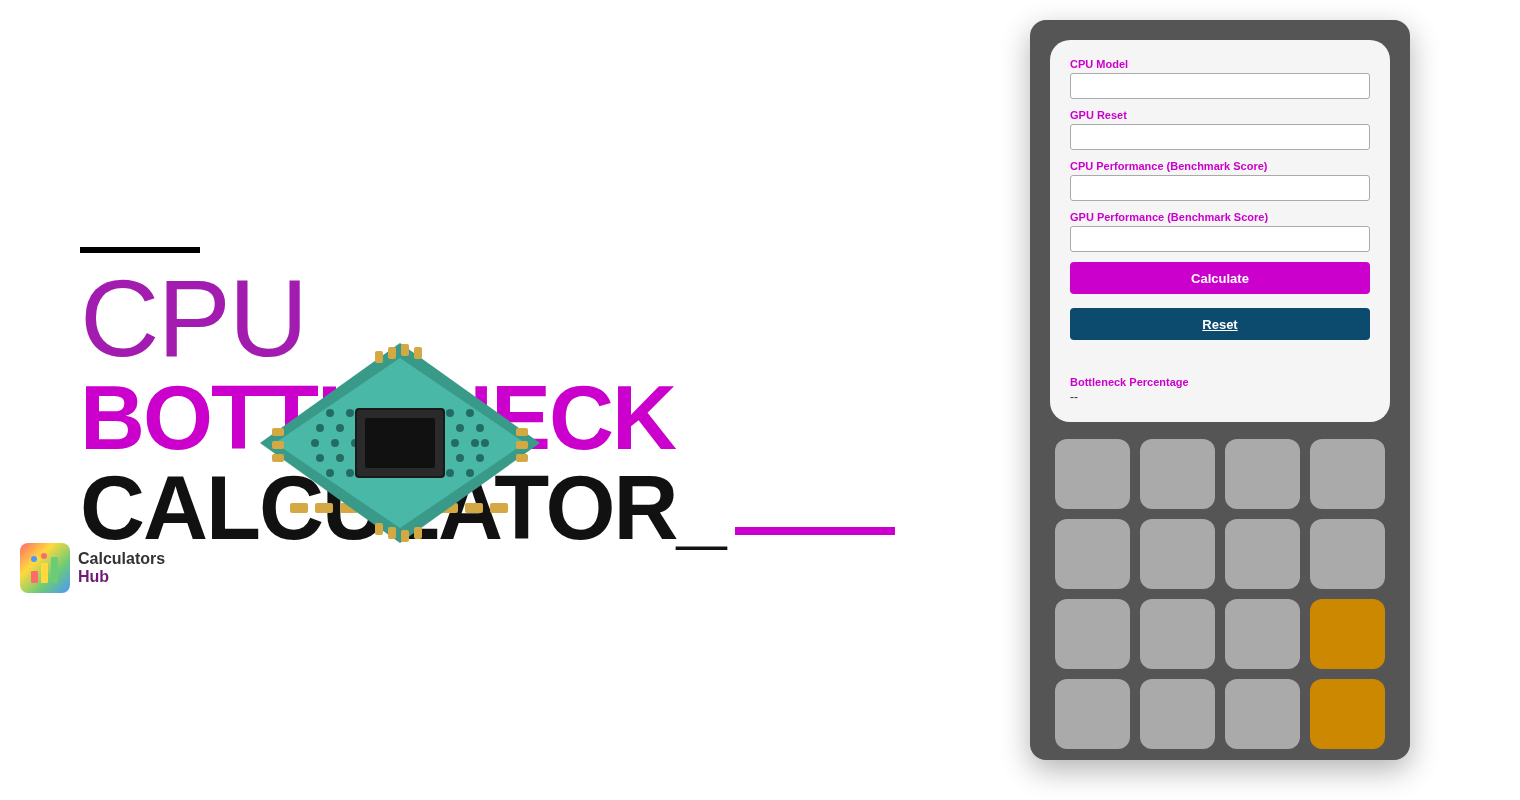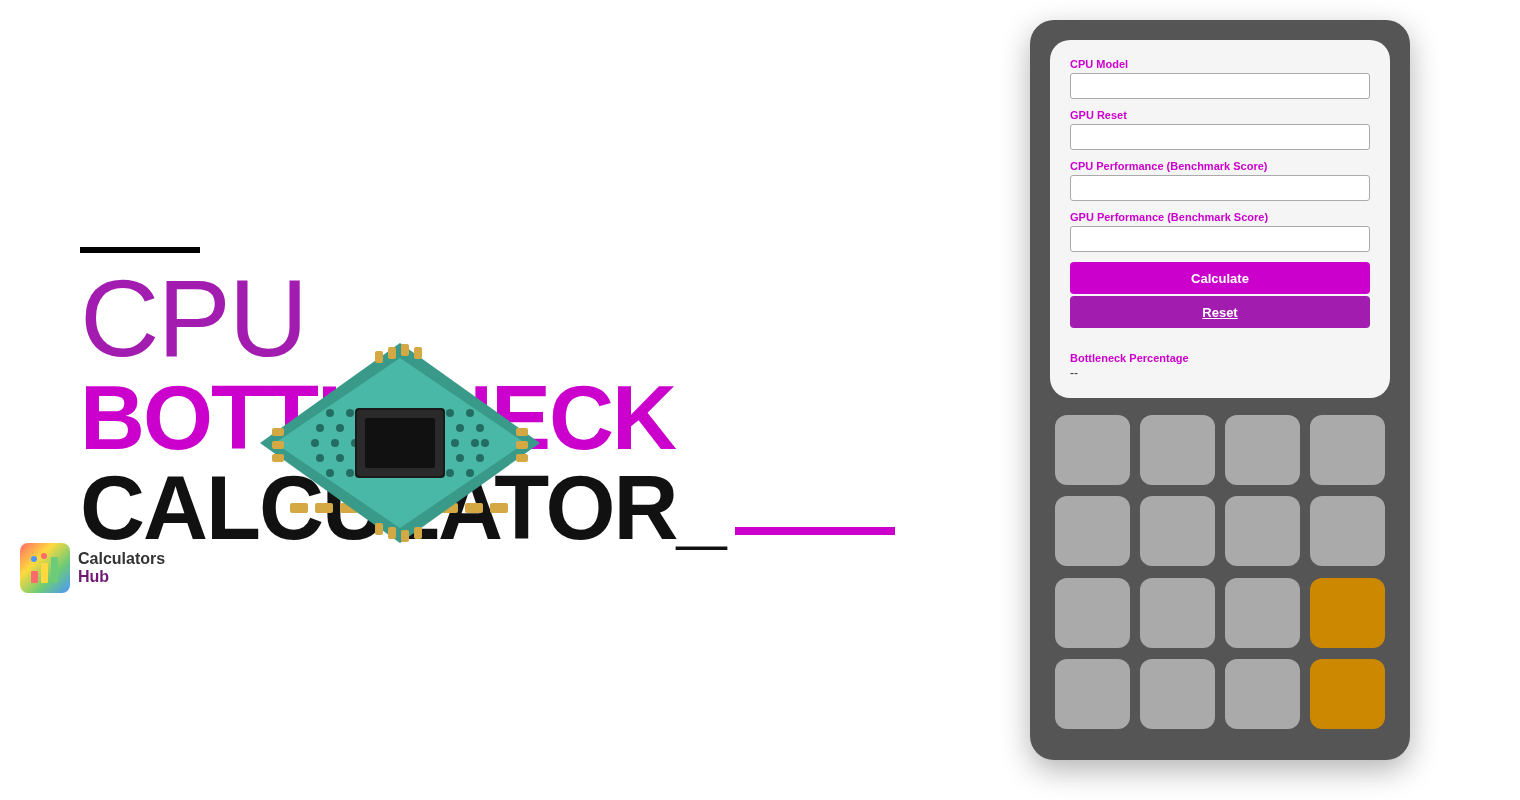--- a/index.html
+++ b/index.html
@@ -120,21 +120,21 @@
       width: 480px;
       height: 760px;
       margin-right: 60px;
       position: relative;
     }
 
     .calculator-body {
       width: 380px;
       height: 740px;
       background: #555555;
-      border-radius: 24px;
+      border-radius: 16px;
       margin: 0 auto;
       padding: 20px;
       display: flex;
       flex-direction: column;
       gap: 12px;
       box-shadow: 0 10px 30px rgba(0,0,0,0.3);
     }
 
     
     .calculator-screen {
@@ -168,30 +168,30 @@
     }
 
     .calc-btn {
       width: 100%;
       height: 32px;
       border: none;
       border-radius: 4px;
       font-size: 13px;
       font-weight: bold;
       cursor: pointer;
-      margin-bottom: 2px;
+      margin-bottom: 14px;
     }
 
     .calc-btn-calculate {
       background: #cc00cc;
       color: white;
     }
 
     .calc-btn-reset {
-      background: #a21caf;
+      background: #0c4a6e;
       color: white;
       text-decoration: underline;
     }
 
     .result-label {
       font-size: 11px;
       color: #cc00cc;
       font-weight: bold;
       margin-top: 22px;
     }

